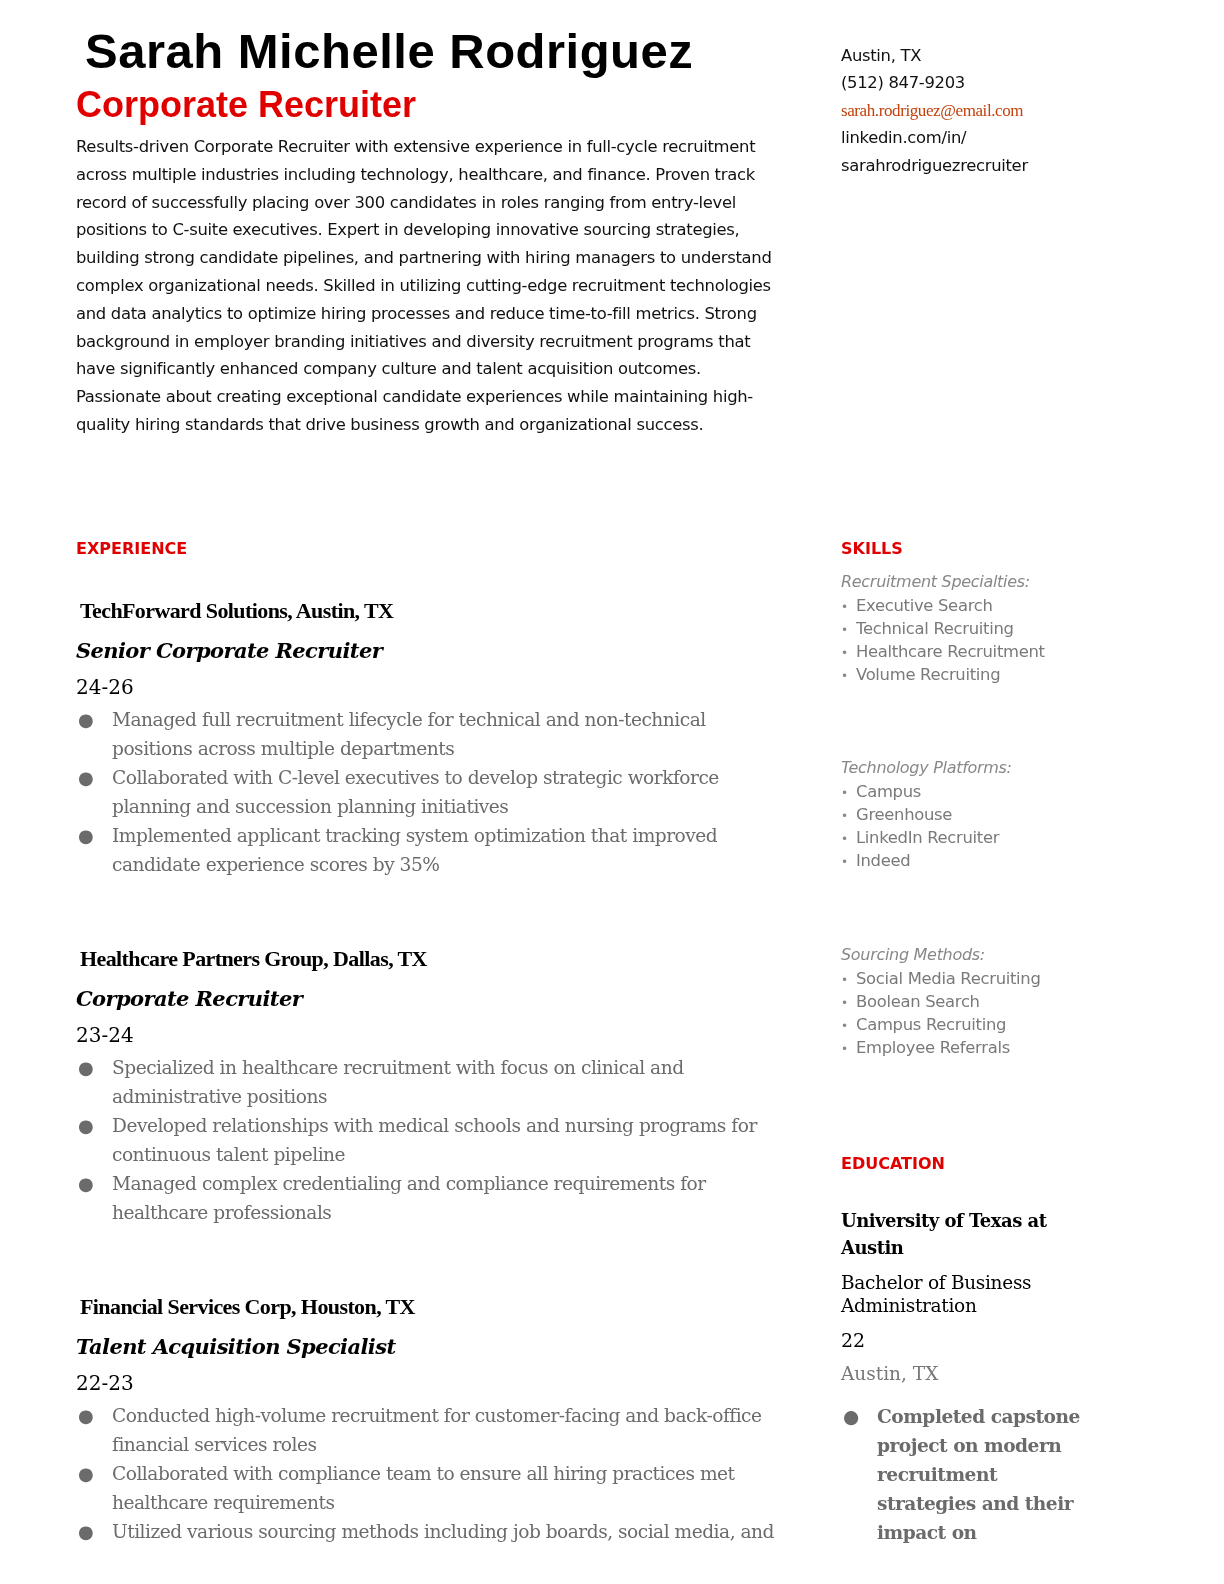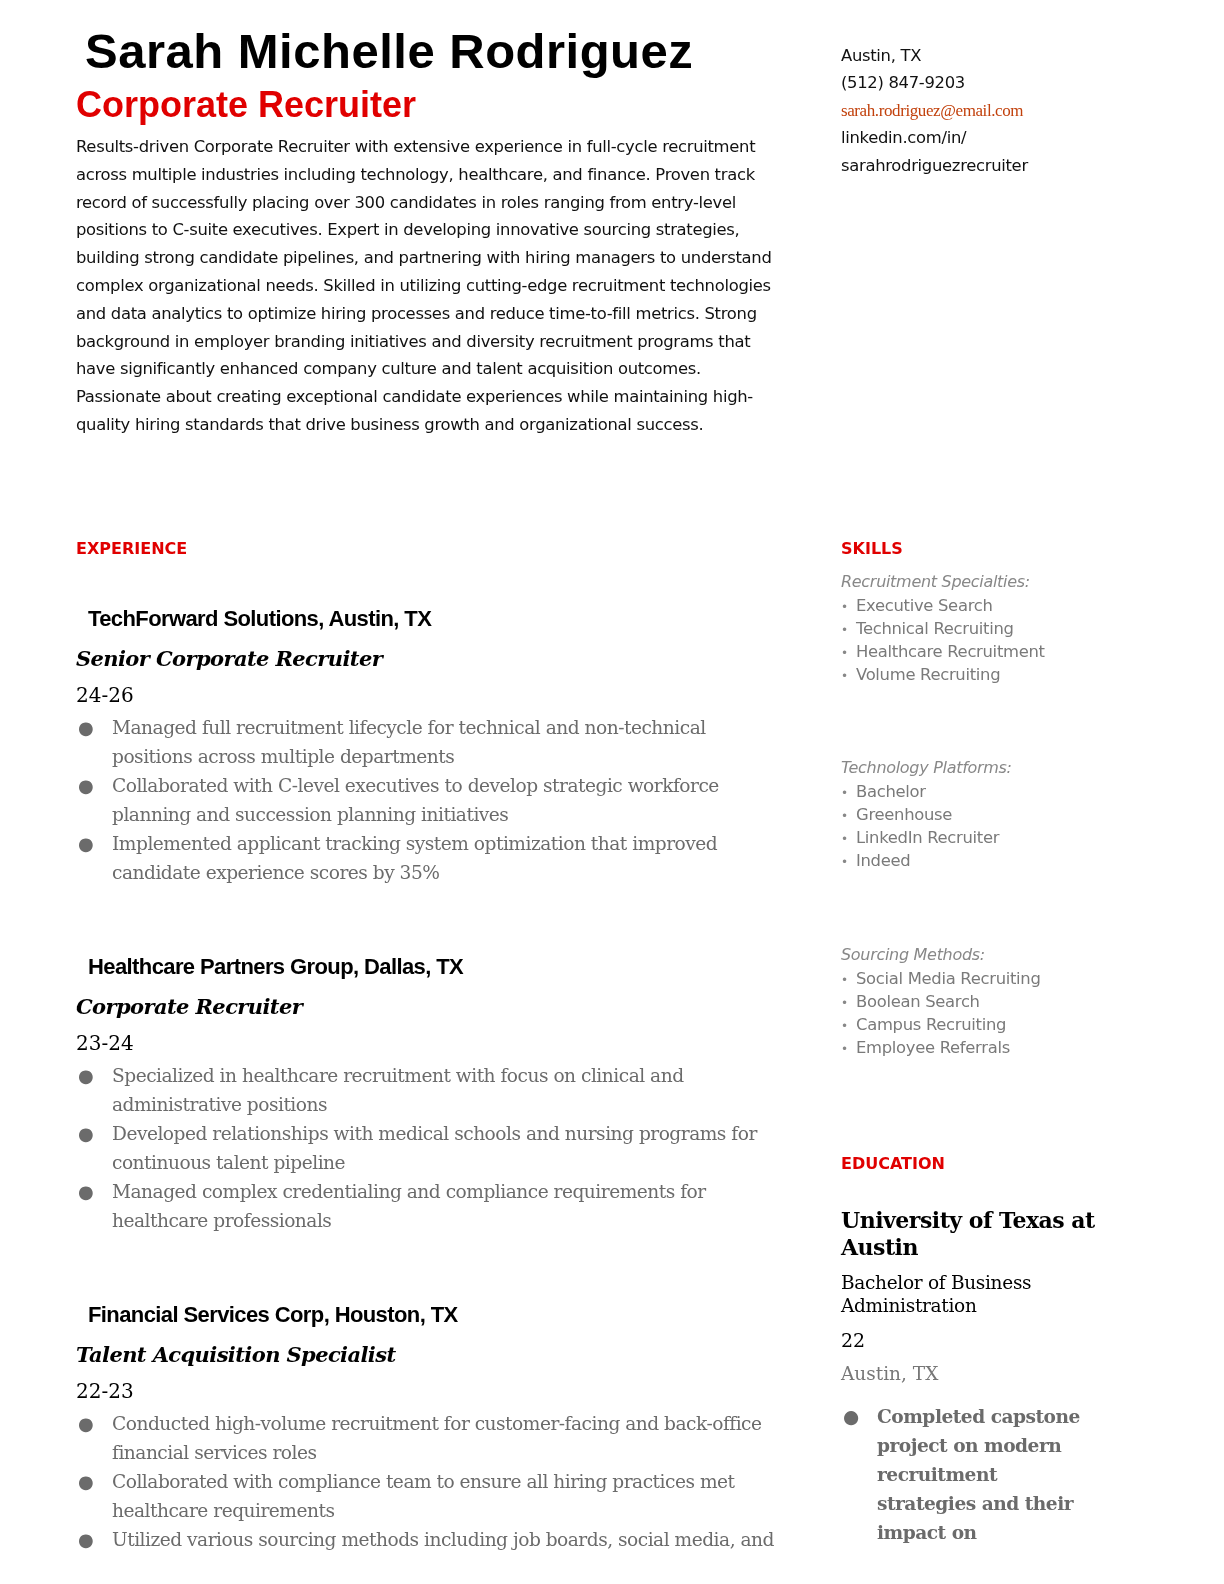--- a/index.html
+++ b/index.html
@@ -4,33 +4,33 @@
 <style>
   html, body { margin:0; padding:0; background:#fff; }
   body { width:1224px; height:1584px; overflow:hidden; position:relative; font-family:"DejaVu Sans", sans-serif; color:#111; }
   .name { position:absolute; left:76px; top:14px; font-family:"Liberation Sans", sans-serif; font-weight:bold; font-size:49px; letter-spacing:0.5px; color:#000; margin:9px; }
   .role { position:absolute; left:76px; top:84px; font-family:"Liberation Sans", sans-serif; font-weight:bold; font-size:36px; color:#e00000; margin:0; }
   .summary { position:absolute; left:76px; top:133px; width:710px; font-family:"DejaVu Sans", sans-serif; font-size:16.4px; line-height:27.8px; color:#111; margin:0; letter-spacing:-0.3px; }
   .contact { position:absolute; left:841px; top:42px; font-family:"DejaVu Sans", sans-serif; font-size:16.4px; line-height:27.4px; color:#111; letter-spacing:-0.3px; }
   .contact .email { font-family:Liberation Serif, serif; color:#c2410c; font-size:17px; letter-spacing:-0.4px; }
   .sec-title { position:absolute; font-family:"DejaVu Sans", sans-serif; font-weight:bold; font-size:16px; color:#e00000; letter-spacing:0px; margin:0; }
   .exp { position:absolute; left:76px; width:700px; }
-  .company { font-family:Liberation Sans, sans-serif; font-size:22px; font-weight:bold; color:#000; margin:12px; letter-spacing:-0.6px; font-stretch:condensed; }
+  .company { font-family:Liberation Serif, serif; font-size:22px; font-weight:bold; color:#000; margin:4px; letter-spacing:-0.6px; font-stretch:condensed; }
   .jobtitle { font-family:"DejaVu Serif", serif; font-size:21px; font-style:italic; font-weight:bold; color:#000; margin:14px 0 0 0; letter-spacing:-0.6px; }
   .dates { font-family:"DejaVu Serif", serif; font-size:20px; color:#000; margin:12px 0 0 0; }
   .bullets { list-style:none; margin:6px 0 0 0; padding:0; }
   .bullets li { position:relative; padding-left:36px; font-family:"DejaVu Serif", serif; font-size:18.6px; line-height:29px; color:#6b6b6b; letter-spacing:-0.5px; }
   .bullets li .dot { position:absolute; left:2px; top:0; color:#6b6b6b; font-size:18px; }
   .skills { position:absolute; left:841px; width:290px; }
   .skill-cat { font-family:"DejaVu Sans", sans-serif; font-style:italic; font-size:16px; color:#888; margin:0; letter-spacing:-0.3px; }
   .skill-list { list-style:none; margin:4px 0 0 0; padding:0; }
   .skill-list li { font-family:"DejaVu Sans", sans-serif; font-size:16.4px; line-height:21px; color:#7a7a7a; letter-spacing:-0.3px; }
   .skill-list li .sdot { display:inline-block; width:15px; color:#888; font-size:12px; }
   .edu { position:absolute; left:841px; top:1207px; width:260px; }
-  .school { font-family:"DejaVu Serif", serif; font-weight:bold; font-size:22px; line-height:27px; color:#000; margin:0; letter-spacing:-0.5px; }
+  .school { font-family:"DejaVu Serif", serif; font-weight:bold; font-size:18px; line-height:27px; color:#000; margin:0; letter-spacing:-0.5px; }
   .degree { font-family:"DejaVu Serif", serif; font-size:18.5px; line-height:23px; color:#000; margin:10px 0 0 0; letter-spacing:-0.3px; }
   .edu-year { font-family:"DejaVu Serif", serif; font-size:19px; color:#000; margin:12px 0 0 0; }
   .edu-loc { font-family:"DejaVu Serif", serif; font-size:18.5px; color:#777; margin:12px 0 0 0; }
   .edu-bullets { list-style:none; margin:18px 0 0 0; padding:0; }
   .edu-bullets li { position:relative; padding-left:36px; font-family:"DejaVu Serif", serif; font-weight:bold; font-size:18.6px; line-height:29px; color:#6b6b6b; letter-spacing:-0.5px; }
   .edu-bullets li .dot { position:absolute; left:2px; top:0; font-weight:normal; }
 </style>
 </head>
 <body>
 
@@ -89,21 +89,21 @@
     <li><span class="sdot">•</span><span>Executive Search</span></li>
     <li><span class="sdot">•</span><span>Technical Recruiting</span></li>
     <li><span class="sdot">•</span><span>Healthcare Recruitment</span></li>
     <li><span class="sdot">•</span><span>Volume Recruiting</span></li>
   </ul>
 </div>
 
 <div class="skills" style="top:758px;">
   <p class="skill-cat">Technology Platforms:</p>
   <ul class="skill-list">
-    <li><span class="sdot">•</span><span>Bachelor</span></li>
+    <li><span class="sdot">•</span><span>Campus</span></li>
     <li><span class="sdot">•</span><span>Greenhouse</span></li>
     <li><span class="sdot">•</span><span>LinkedIn Recruiter</span></li>
     <li><span class="sdot">•</span><span>Indeed</span></li>
   </ul>
 </div>
 
 <div class="skills" style="top:945px;">
   <p class="skill-cat">Sourcing Methods:</p>
   <ul class="skill-list">
     <li><span class="sdot">•</span><span>Social Media Recruiting</span></li>

